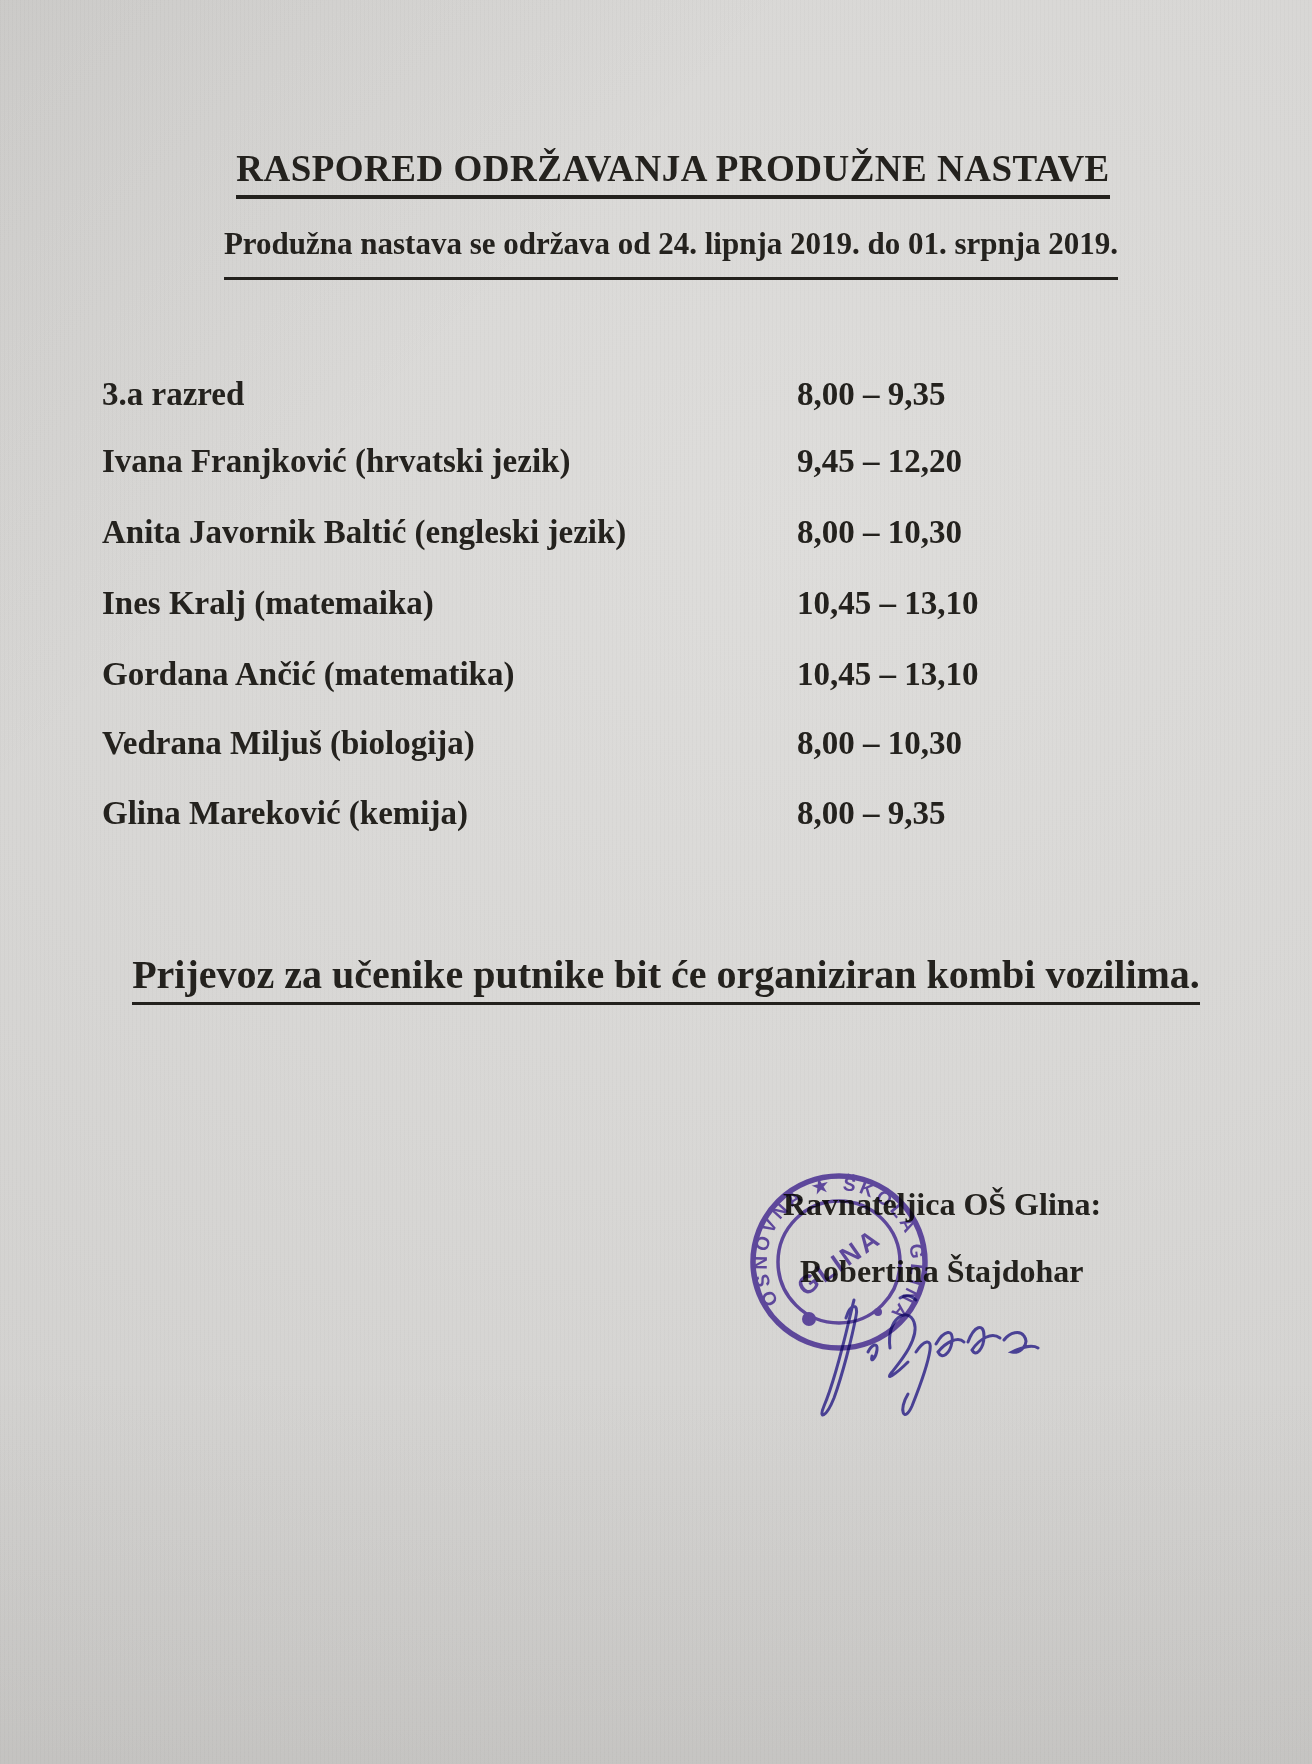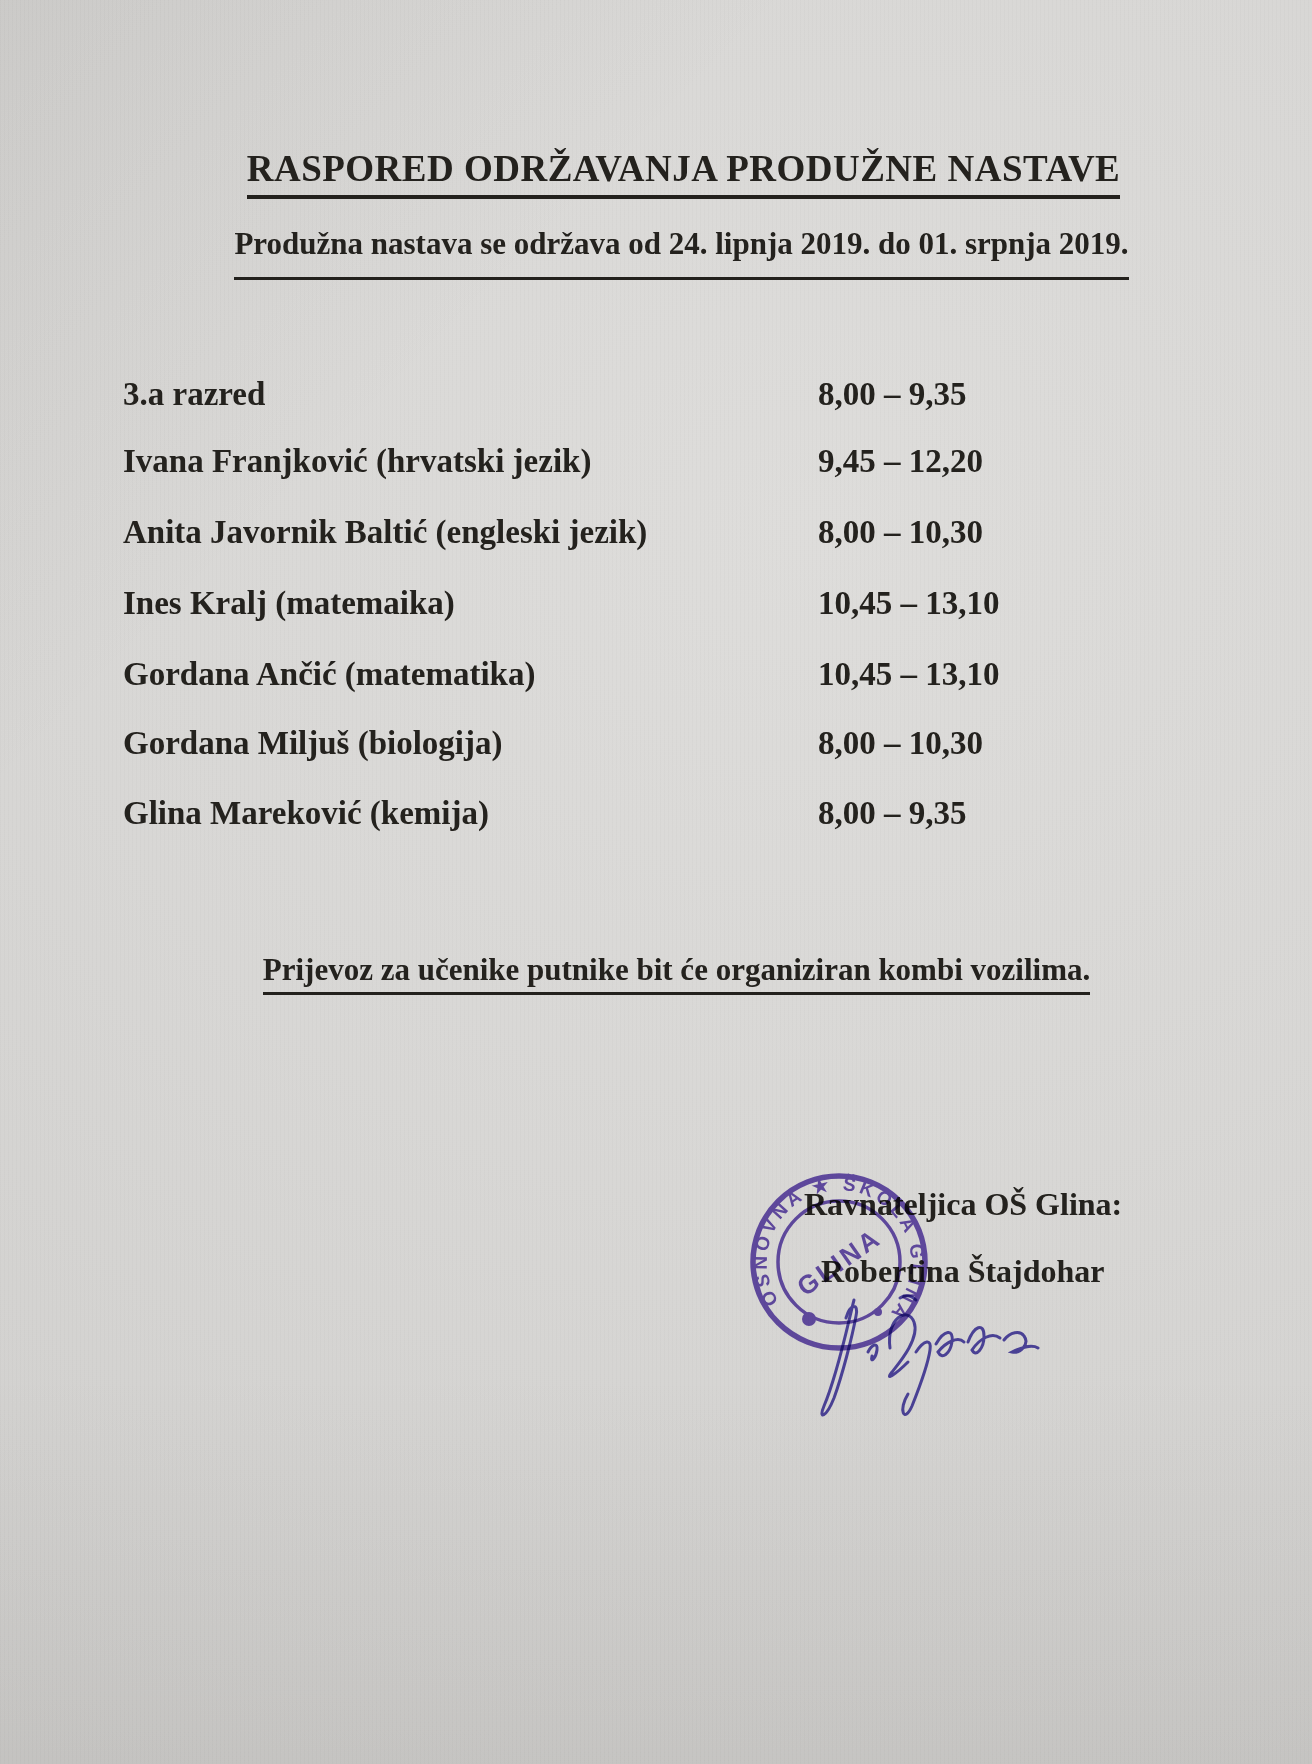--- a/index.html
+++ b/index.html
@@ -13,29 +13,29 @@
       linear-gradient(135deg, rgba(70,68,64,.07), rgba(70,68,64,0) 26%),
       linear-gradient(180deg, rgba(0,0,0,0) 78%, rgba(90,88,84,.10) 100%),
       radial-gradient(ellipse 120% 80% at 62% 30%, #dedddb 0%, #d8d7d5 48%, #d0cfcd 100%);
     overflow:hidden;
   }
   .texture{
     position:absolute;inset:0;
     background:repeating-linear-gradient(90deg, rgba(40,38,35,.02) 0 1px, rgba(255,255,255,0) 1px 4px);
     pointer-events:none;
   }
-  .abs{position:absolute;line-height:1.15;white-space:nowrap;margin-left:21px;}
+  .abs{position:absolute;line-height:1.15;white-space:nowrap;}
   .centered{left:0;right:0;text-align:center;}
   .title{top:148px;font-size:37px;letter-spacing:.5px;padding-left:34px;}
   .title span{border-bottom:4px solid #23211d;padding-bottom:6px;}
   .subtitle{top:226px;font-size:31px;padding-left:30px;}
   .subtitle span{border-bottom:3px solid #23211d;padding-bottom:16px;}
   .row-name{left:102px;font-size:33px;}
   .row-time{left:797px;font-size:33px;}
-  .note{font-size:31px;padding-left:20px;}
+  .note{font-size:40px;padding-left:20px;}
   .note span{border-bottom:3px solid #23211d;padding-bottom:5px;}
   .sig-role{left:783px;top:1186px;font-size:32px;}
   .sig-name{left:800px;top:1253px;font-size:32px;}
   .stamp{
     position:absolute;left:745px;top:1168px;width:188px;height:188px;
     mix-blend-mode:multiply;opacity:.88;
   }
   .handsig{
     position:absolute;left:812px;top:1278px;width:230px;height:150px;
     mix-blend-mode:multiply;opacity:.92;overflow:visible;
@@ -64,21 +64,21 @@
 
     <div class="abs row-name" style="top:514px">Anita Javornik Baltić (engleski jezik)</div>
     <div class="abs row-time" style="top:514px">8,00 – 10,30</div>
 
     <div class="abs row-name" style="top:585px">Ines Kralj (matemaika)</div>
     <div class="abs row-time" style="top:585px">10,45 – 13,10</div>
 
     <div class="abs row-name" style="top:656px">Gordana Ančić (matematika)</div>
     <div class="abs row-time" style="top:656px">10,45 – 13,10</div>
 
-    <div class="abs row-name" style="top:725px">Gordana Miljuš (biologija)</div>
+    <div class="abs row-name" style="top:725px">Vedrana Miljuš (biologija)</div>
     <div class="abs row-time" style="top:725px">8,00 – 10,30</div>
 
     <div class="abs row-name" style="top:795px">Glina Mareković (kemija)</div>
     <div class="abs row-time" style="top:795px">8,00 – 9,35</div>
   </div>
 
   <div class="abs centered note" style="top:952px">
     <span>Prijevoz za učenike putnike bit će organiziran kombi vozilima.</span>
   </div>
 

